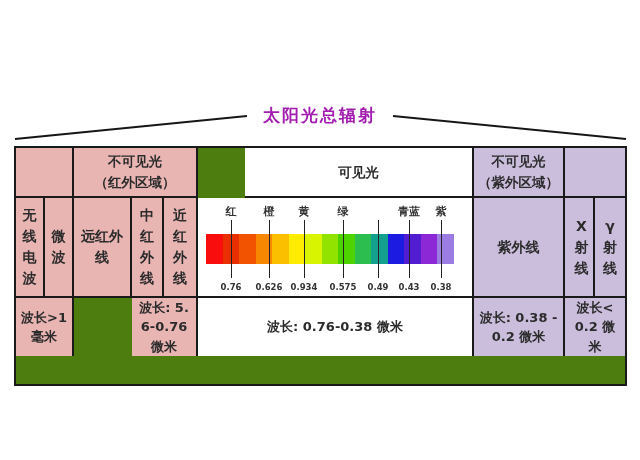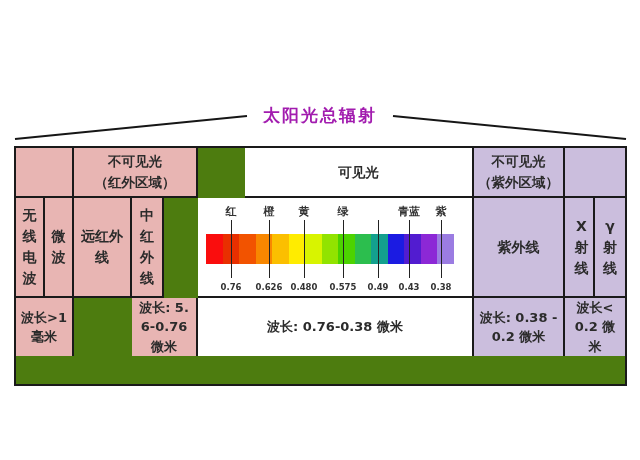--- a/index.html
+++ b/index.html
@@ -94,39 +94,40 @@
     <div class="cell purple hdr" style="grid-column:7;grid-row:1;">
       <span>不可见光</span>
       <span>（紫外区域）</span>
     </div>
     <div class="cell purple last-col" style="grid-column:8/10;grid-row:1;"></div>
 
     <div class="cell pink band vert" style="grid-column:1;grid-row:2;">无线电波</div>
     <div class="cell pink band vert" style="grid-column:2;grid-row:2;">微波</div>
     <div class="cell pink band wrap3" style="grid-column:3;grid-row:2;">远红外线</div>
     <div class="cell pink band vert" style="grid-column:4;grid-row:2;">中红外线</div>
+    <div class="cell pink band vert" style="grid-column:5;grid-row:2;">近红外线</div>
 
     <div class="cell white spectrum" style="grid-column:6;grid-row:2;">
       <div class="spec-bar" style="background: linear-gradient(to right, rgb(250, 13, 13) 0%, rgb(250, 13, 13) 6.67%, rgb(233, 47, 0) 6.67%, rgb(233, 47, 0) 13.33%, rgb(242, 83, 0) 13.33%, rgb(242, 83, 0) 20%, rgb(248, 135, 0) 20%, rgb(248, 135, 0) 26.67%, rgb(251, 191, 0) 26.67%, rgb(251, 191, 0) 33.33%, rgb(255, 236, 0) 33.33%, rgb(255, 236, 0) 40%, rgb(216, 244, 0) 40%, rgb(216, 244, 0) 46.67%, rgb(146, 227, 0) 46.67%, rgb(146, 227, 0) 53.33%, rgb(76, 211, 0) 53.33%, rgb(76, 211, 0) 60%, rgb(44, 190, 78) 60%, rgb(44, 190, 78) 66.67%, rgb(19, 160, 142) 66.67%, rgb(19, 160, 142) 73.33%, rgb(27, 27, 226) 73.33%, rgb(27, 27, 226) 80%, rgb(82, 28, 208) 80%, rgb(82, 28, 208) 86.67%, rgb(140, 40, 214) 86.67%, rgb(140, 40, 214) 93.33%, rgb(155, 124, 226) 93.33%, rgb(155, 124, 226) 100%);"></div>
       <div class="tick" style="left:33px"></div>
       <div class="tick" style="left:71px"></div>
       <div class="tick" style="left:106px"></div>
       <div class="tick" style="left:145px"></div>
       <div class="tick" style="left:180px"></div>
       <div class="tick" style="left:211px"></div>
       <div class="tick" style="left:243px"></div>
       <span class="spec-label" style="left:33px">红</span>
       <span class="spec-label" style="left:71px">橙</span>
       <span class="spec-label" style="left:106px">黄</span>
       <span class="spec-label" style="left:145px">绿</span>
       <span class="spec-label" style="left:211px">青蓝</span>
       <span class="spec-label" style="left:243px">紫</span>
       <span class="spec-num" style="left:33px">0.76</span>
       <span class="spec-num" style="left:71px">0.626</span>
-      <span class="spec-num" style="left:106px">0.480</span>
+      <span class="spec-num" style="left:106px">0.934</span>
       <span class="spec-num" style="left:145px">0.575</span>
       <span class="spec-num" style="left:180px">0.49</span>
       <span class="spec-num" style="left:211px">0.43</span>
       <span class="spec-num" style="left:243px">0.38</span>
     </div>
 
     <div class="cell purple band" style="grid-column:7;grid-row:2;">紫外线</div>
     <div class="cell purple band vert" style="grid-column:8;grid-row:2;padding-left:12px;">X射线</div>
     <div class="cell purple band vert last-col" style="grid-column:9;grid-row:2;text-align:center;">γ射线</div>
 

